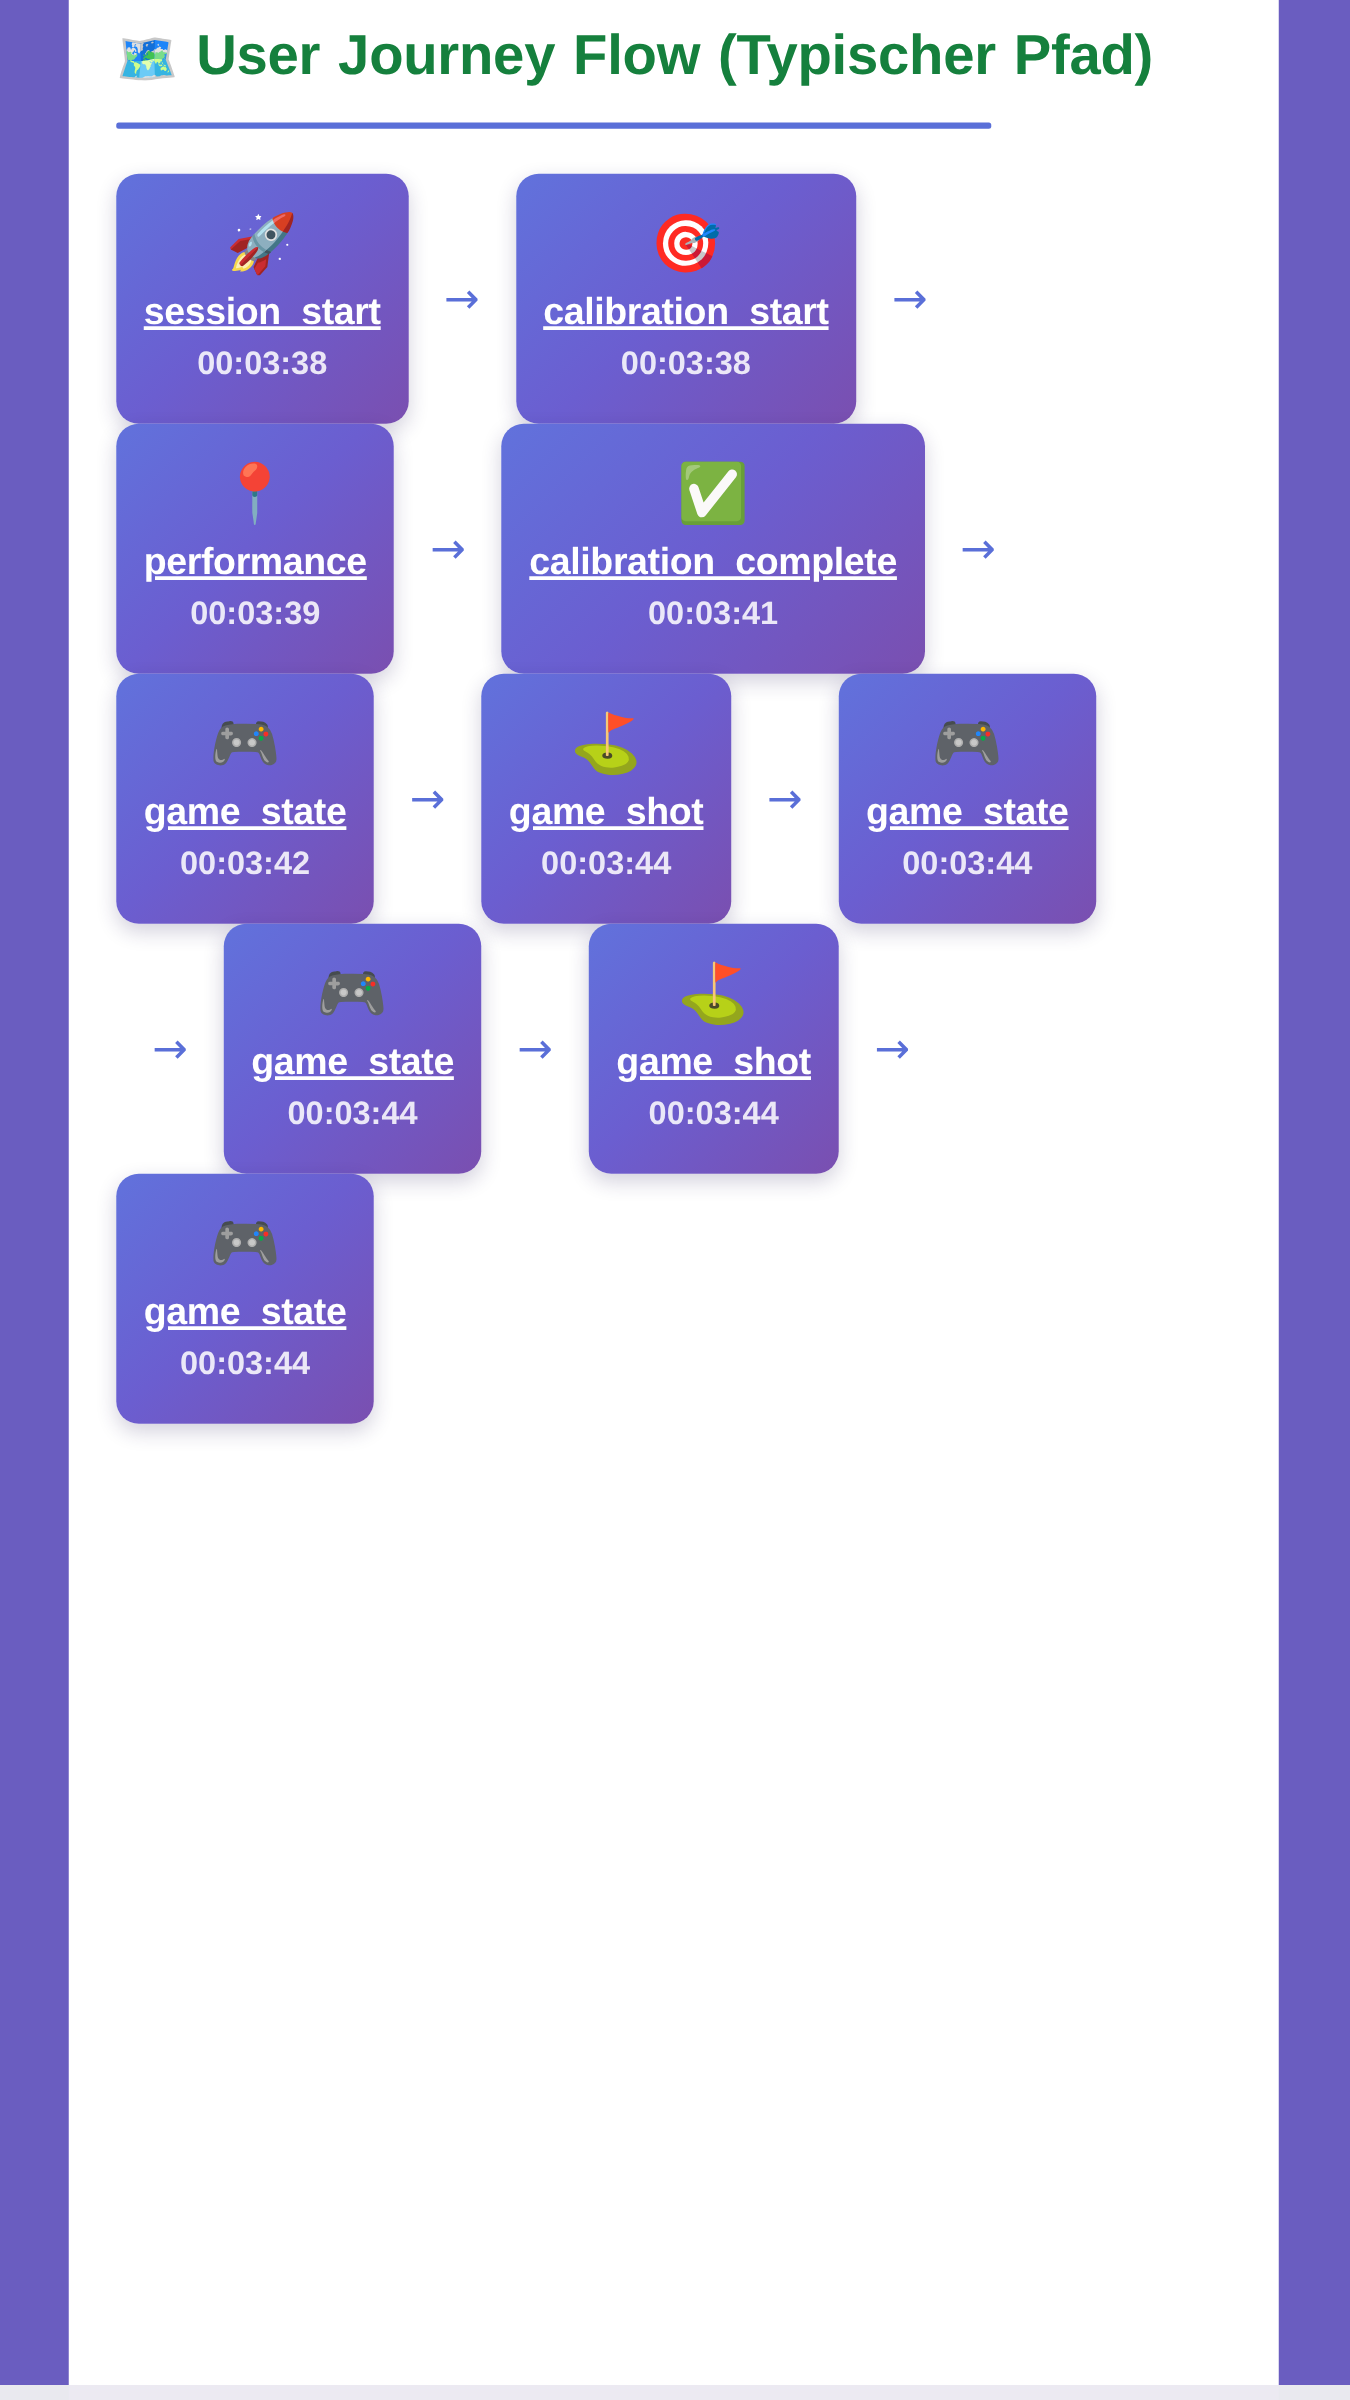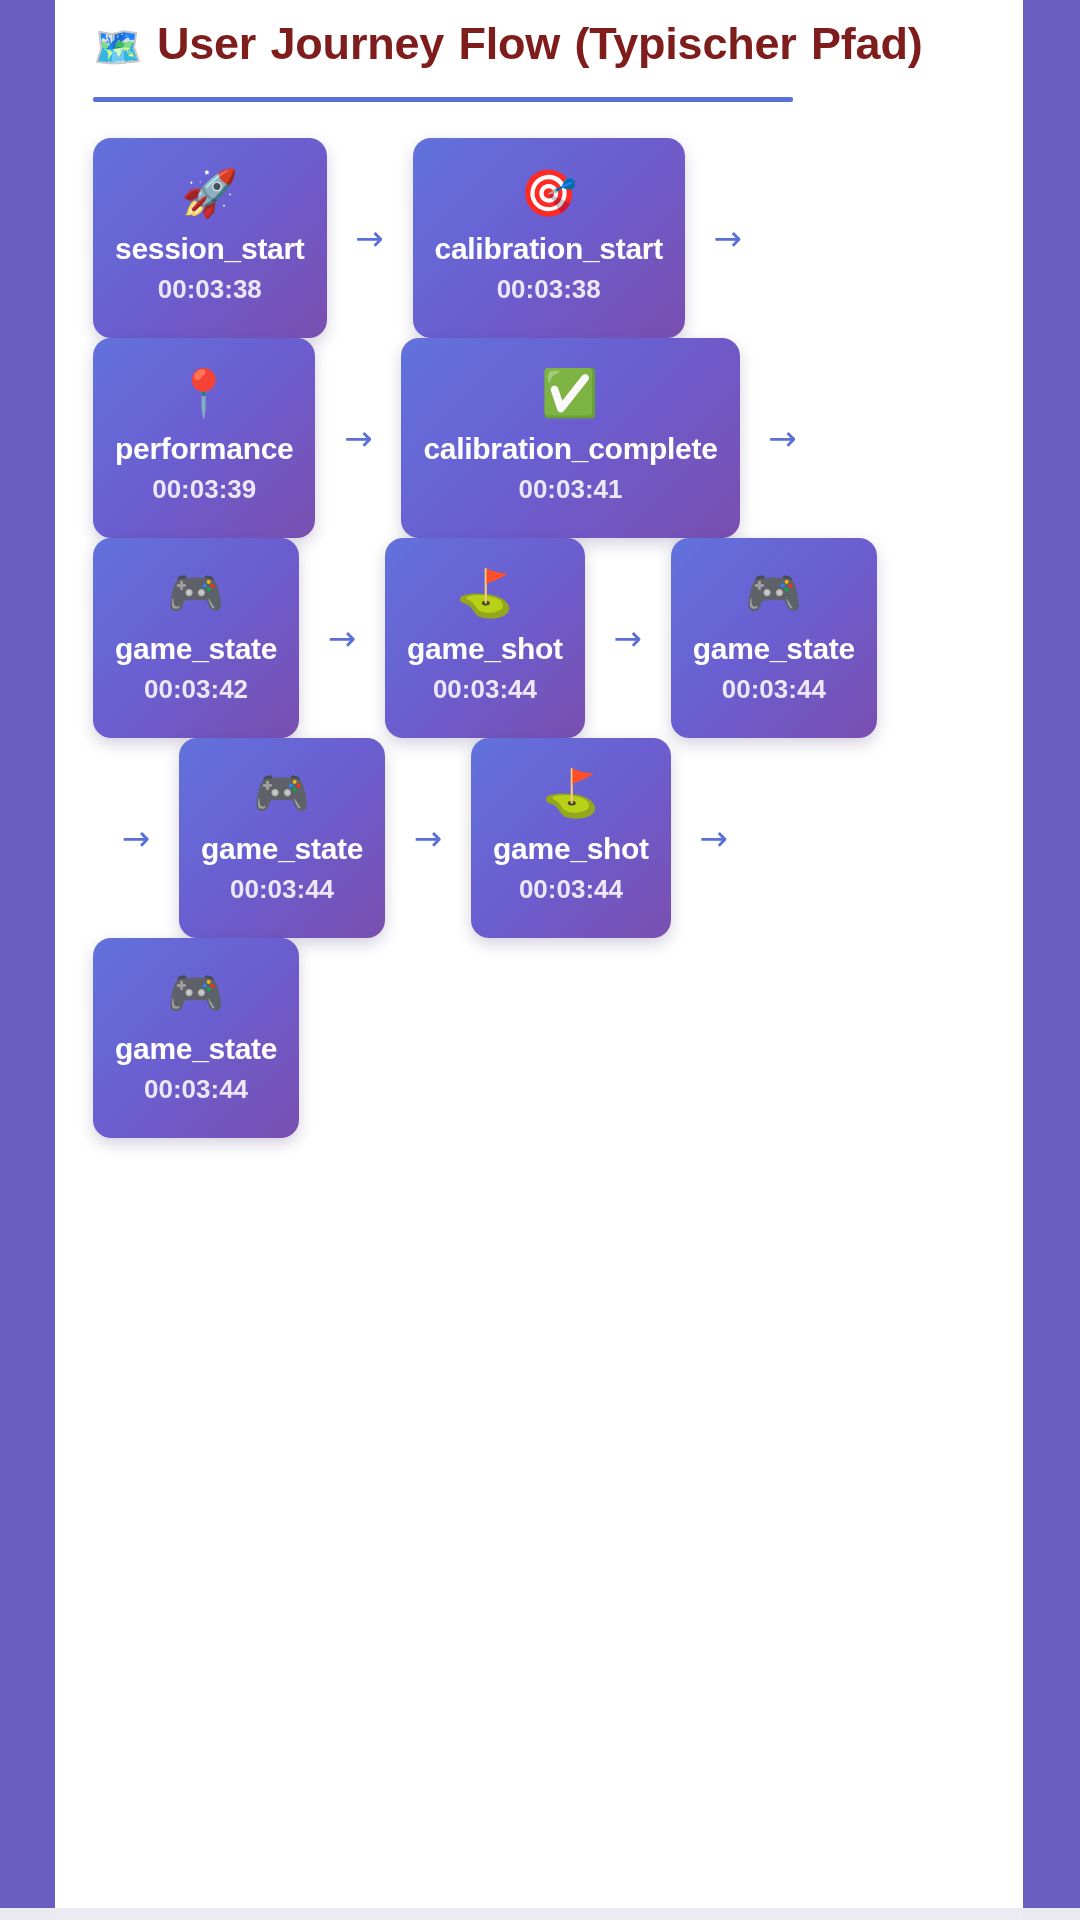--- a/index.html
+++ b/index.html
@@ -52,21 +52,21 @@
 
   
   #flow-header {
     padding: 18px 40px 0 38px;
   }
 
   #flow-title {
     font-size: 45px;
     line-height: 1.17;
     font-weight: 700;
-    color: #7f1d1d;
+    color: #15803d;
     letter-spacing: -0.2px;
     word-spacing: 2px;
   }
   #flow-title .title-emoji {
     font-size: 40px;
     font-family: "DejaVu Sans", sans-serif;
     font-weight: 400;
     vertical-align: -2px;
   }
 
@@ -119,20 +119,21 @@
   }
 
   .node-label {
     font-size: 30px;
     font-weight: 700;
     color: #ffffff;
     white-space: nowrap;
     text-align: center;
     letter-spacing: -0.3px;
     margin-bottom: 8px;
+    text-decoration: underline;
   }
 
   .node-time {
     font-size: 26px;
     font-weight: 700;
     color: rgba(255,255,255,0.86);
     white-space: nowrap;
     text-align: center;
     letter-spacing: 0px;
   }

